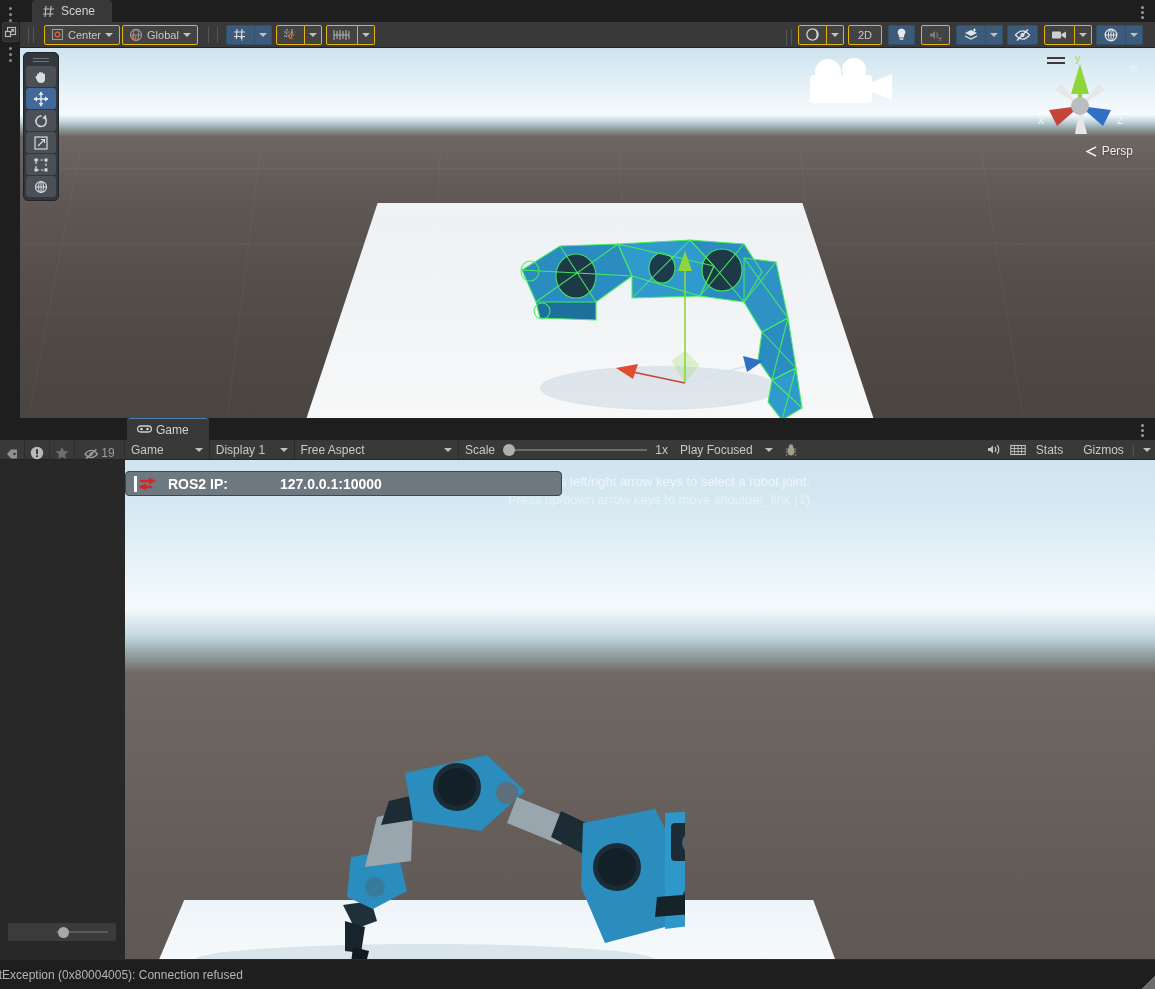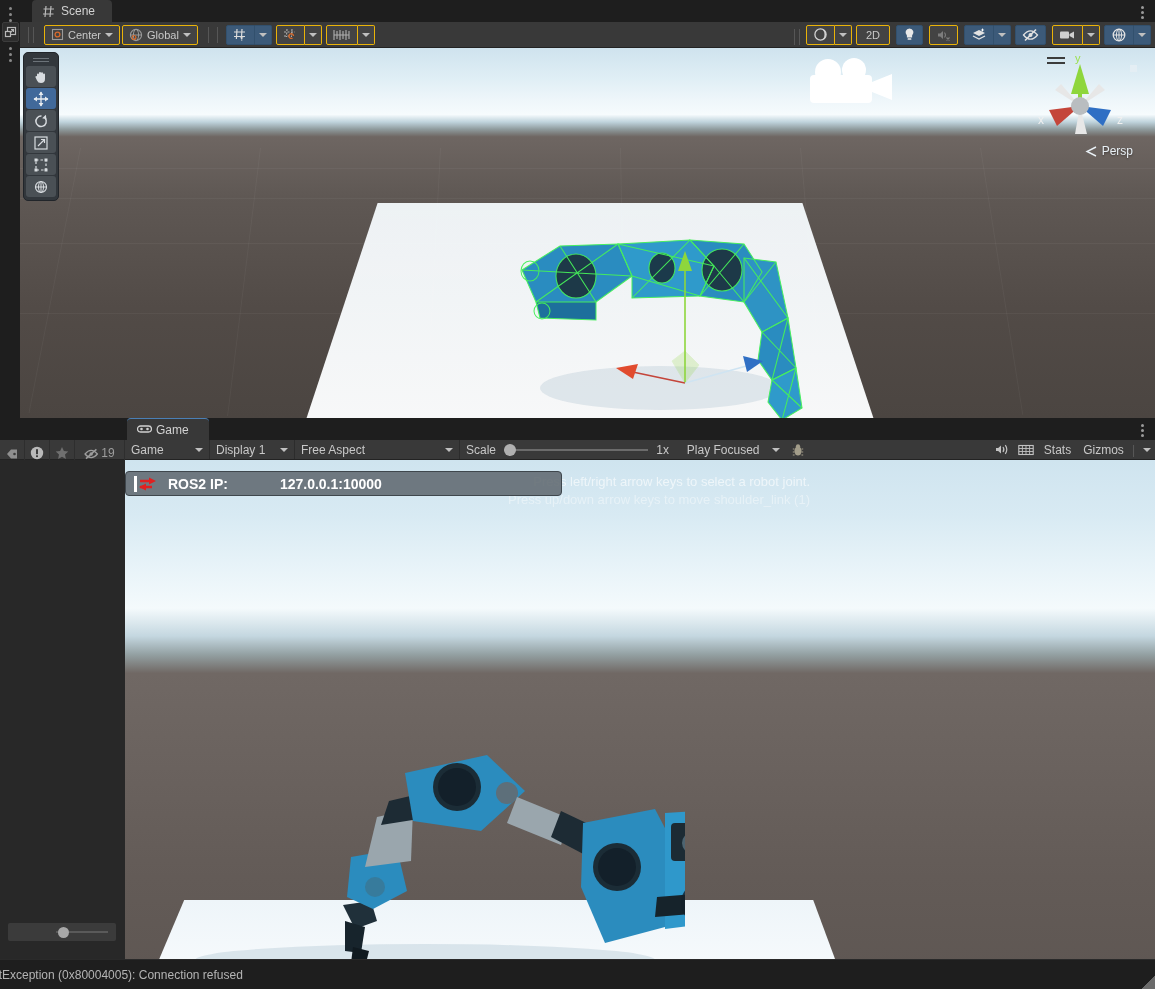--- a/index.html
+++ b/index.html
@@ -69,21 +69,21 @@
   }
   .tb-btn.active { background: #3c5a79; border-color: #32506d; }
   .tb-btn.dark { background: #434343; }
   .caret { width:0;height:0;border-left:4px solid transparent;border-right:4px solid transparent;
     border-top:4px solid #c0c0c0; display:inline-block; }
   .tb-group { display:flex; }
   .tb-group .tb-btn { margin-right: 0; }
   .tb-group .tb-btn:first-child { border-top-right-radius:0; border-bottom-right-radius:0; }
   .tb-group .tb-btn:last-child { border-top-left-radius:0; border-bottom-left-radius:0;
     border-left:none; padding:0 4px; min-width:16px; }
-  .tb-right { position:absolute; right: 4px; display:flex; align-items:flex-end; }
+  .tb-right { position:absolute; right: 12px; display:flex; align-items:flex-end; }
 
   
   .scene-view {
     position: absolute; left:0; top: 48px; width: 1135px; height: 370px;
     overflow: hidden;
     background:
       linear-gradient(to bottom,
         #cfe3ee 0%, #dfeef5 8%, #eef6fa 14%, #f6fbfd 18%,
         #bfd3dc 20%, #8e9a9c 22%,
         #6e6662 24%, #5f5854 40%, #524b47 70%, #4b4541 100%);
@@ -648,21 +648,21 @@
       </div>
       <div class="icon-btn">
         <svg width="16" height="12" viewBox="0 0 16 12">
           <rect x="0.8" y="1.5" width="14.4" height="9" fill="none" stroke="#c2c2c2" stroke-width="1.1"></rect>
           <path d="M4.4 1.5 V10.5 M8 1.5 V10.5 M11.6 1.5 V10.5 M0.8 4.5 H15.2 M0.8 7.5 H15.2" stroke="#c2c2c2" stroke-width="0.9"></path>
         </svg>
       </div>
       <div class="stats-btn">
         <span>Stats</span>
       </div>
-      <div class="stats-btn" style="gap:8px;padding-right:4px;">
+      <div class="stats-btn" style="gap:8px;padding-right:4px;margin-left:8px;">
         <span>Gizmos</span>
         <span style="color:#5a5a5a;">|</span>
         <span class="caret"></span>
       </div>
     </div>
 
     <div class="game-view">
       <div class="game-floor"></div>
 
       <svg style="position:absolute;left:40px;top:255px;" width="520" height="260" viewBox="0 0 520 260">

